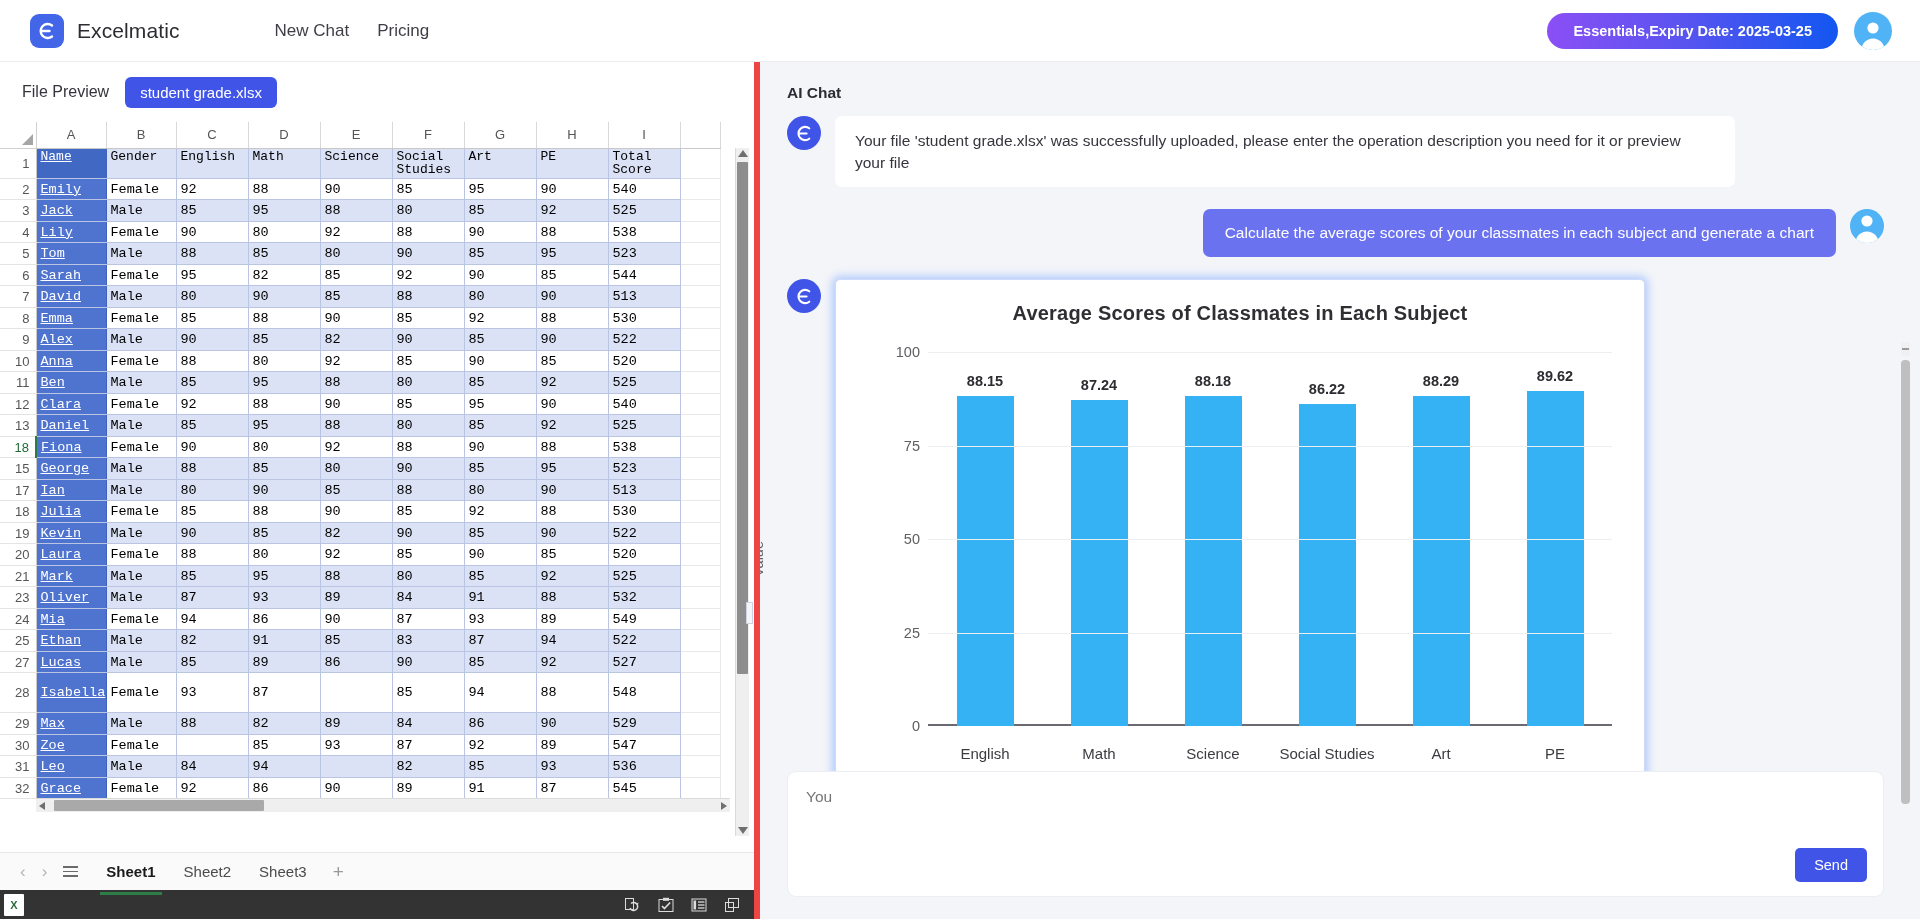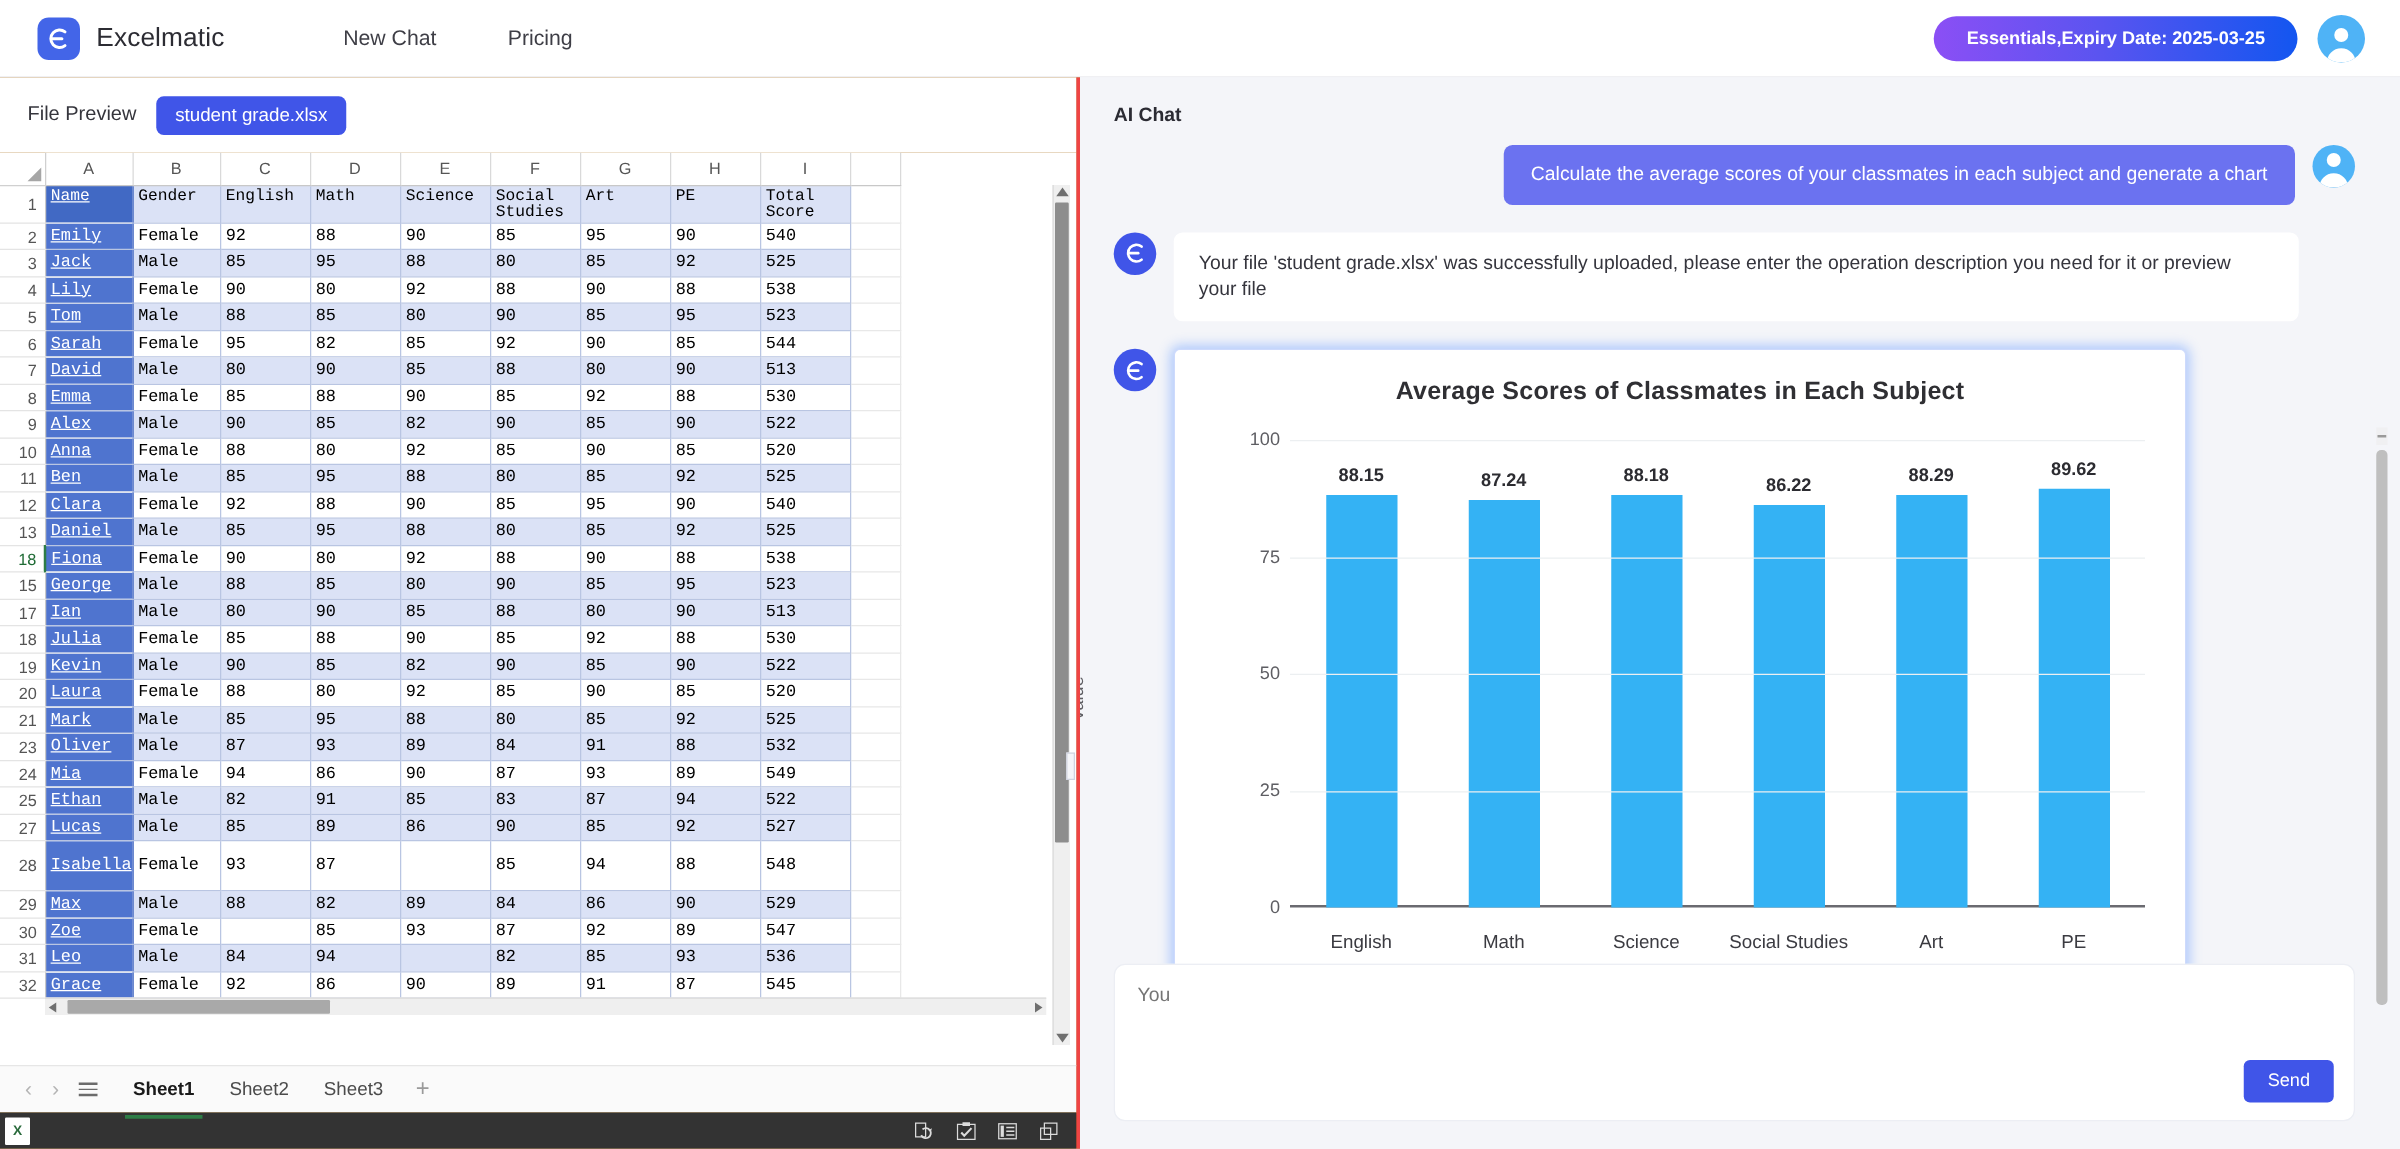--- a/index.html
+++ b/index.html
@@ -18,43 +18,43 @@
     border-bottom: 1px solid #ececf0;
     position: relative;
   }
   .brand { display: flex; align-items: center; gap: 13px; }
   .brand-logo {
     width: 34px; height: 34px; border-radius: 9px;
     background: #4365e8;
     display: flex; align-items: center; justify-content: center;
   }
   .brand-name { font-size: 21px; color: #2c2c33; letter-spacing: .1px; }
-  .nav-links { display: flex; align-items: center; gap: 57px; margin-left: 95px; }
+  .nav-links { display: flex; align-items: center; gap: 28px; margin-left: 95px; }
   .nav-link { font-size: 17px; color: #3e3e46; cursor: pointer; }
   .nav-right { margin-left: auto; display: flex; align-items: center; gap: 16px; }
   .plan-badge {
     background: linear-gradient(90deg,#8b4ff5 0%, #5b54f0 45%, #1356f0 100%);
     color: #fff; font-size: 14.5px; font-weight: bold;
     padding: 10px 26px; border-radius: 22px; white-space: nowrap;
     cursor: pointer;
   }
   .avatar-top {
     width: 38px; height: 38px; border-radius: 50%;
     background: #4fb3f6; display:flex; align-items:flex-end; justify-content:center;
     overflow: hidden; cursor: pointer; flex: none;
   }
 
   
   .main { display: flex; height: 857px; }
 
   
   .left-pane {
-    width: 864px; background: #a16207;
+    width: 760px; background: #7f1d1d;
     display: flex; flex-direction: column;
-    border-right: 3px solid #ef4444;
+    border-right: 6px solid #ef4444;
     position: relative;
   }
   .file-tabs {
     height: 60px; display: flex; align-items: center; gap: 16px;
     padding: 0 22px; background: #fff;
   }
   .file-preview-label { font-size: 16px; color: #35353c; }
   .file-chip {
     background: #4055e8; color: #fff; font-size: 15px;
     padding: 7px 15px; border-radius: 6px; cursor: pointer;
@@ -740,38 +740,38 @@
             </svg>
         </span>
       </div>
     </div>
   </div>
 
   <div class="right-pane">
     <div class="chat-title">AI Chat</div>
 
     <div class="chat-scroll">
+      <div class="msg-row">
+        <span class="ava bot">
+          <svg width="19" height="19" viewBox="0 0 20 20">
+              <path d="M15 4.5A7 7 0 1 0 15 15.5" stroke="#fff" stroke-width="2.2" fill="none" stroke-linecap="round"></path>
+              <line x1="4.6" y1="10" x2="12.2" y2="10" stroke="#fff" stroke-width="2.2" stroke-linecap="round"></line>
+            </svg>
+        </span>
+        <div class="bubble-bot">Your file 'student grade.xlsx' was successfully uploaded, please enter the operation description you need for it or preview your file</div>
+      </div>
+
       <div class="msg-row user">
         <div class="bubble-user">Calculate the average scores of your classmates in each subject and generate a chart</div>
         <span class="ava usr">
           <svg width="34" height="34" viewBox="0 0 34 34">
               <circle cx="17" cy="12" r="5.6" fill="#fff"></circle>
               <path d="M5.5 34c0-6.3 5.1-11.4 11.5-11.4S28.5 27.7 28.5 34z" fill="#fff"></path>
             </svg>
         </span>
-      </div>
-
-      <div class="msg-row">
-        <span class="ava bot">
-          <svg width="19" height="19" viewBox="0 0 20 20">
-              <path d="M15 4.5A7 7 0 1 0 15 15.5" stroke="#fff" stroke-width="2.2" fill="none" stroke-linecap="round"></path>
-              <line x1="4.6" y1="10" x2="12.2" y2="10" stroke="#fff" stroke-width="2.2" stroke-linecap="round"></line>
-            </svg>
-        </span>
-        <div class="bubble-bot">Your file 'student grade.xlsx' was successfully uploaded, please enter the operation description you need for it or preview your file</div>
       </div>
 
       <div class="msg-row">
         <span class="ava bot">
           <svg width="19" height="19" viewBox="0 0 20 20">
               <path d="M15 4.5A7 7 0 1 0 15 15.5" stroke="#fff" stroke-width="2.2" fill="none" stroke-linecap="round"></path>
               <line x1="4.6" y1="10" x2="12.2" y2="10" stroke="#fff" stroke-width="2.2" stroke-linecap="round"></line>
             </svg>
         </span>
         <div class="chart-card">

